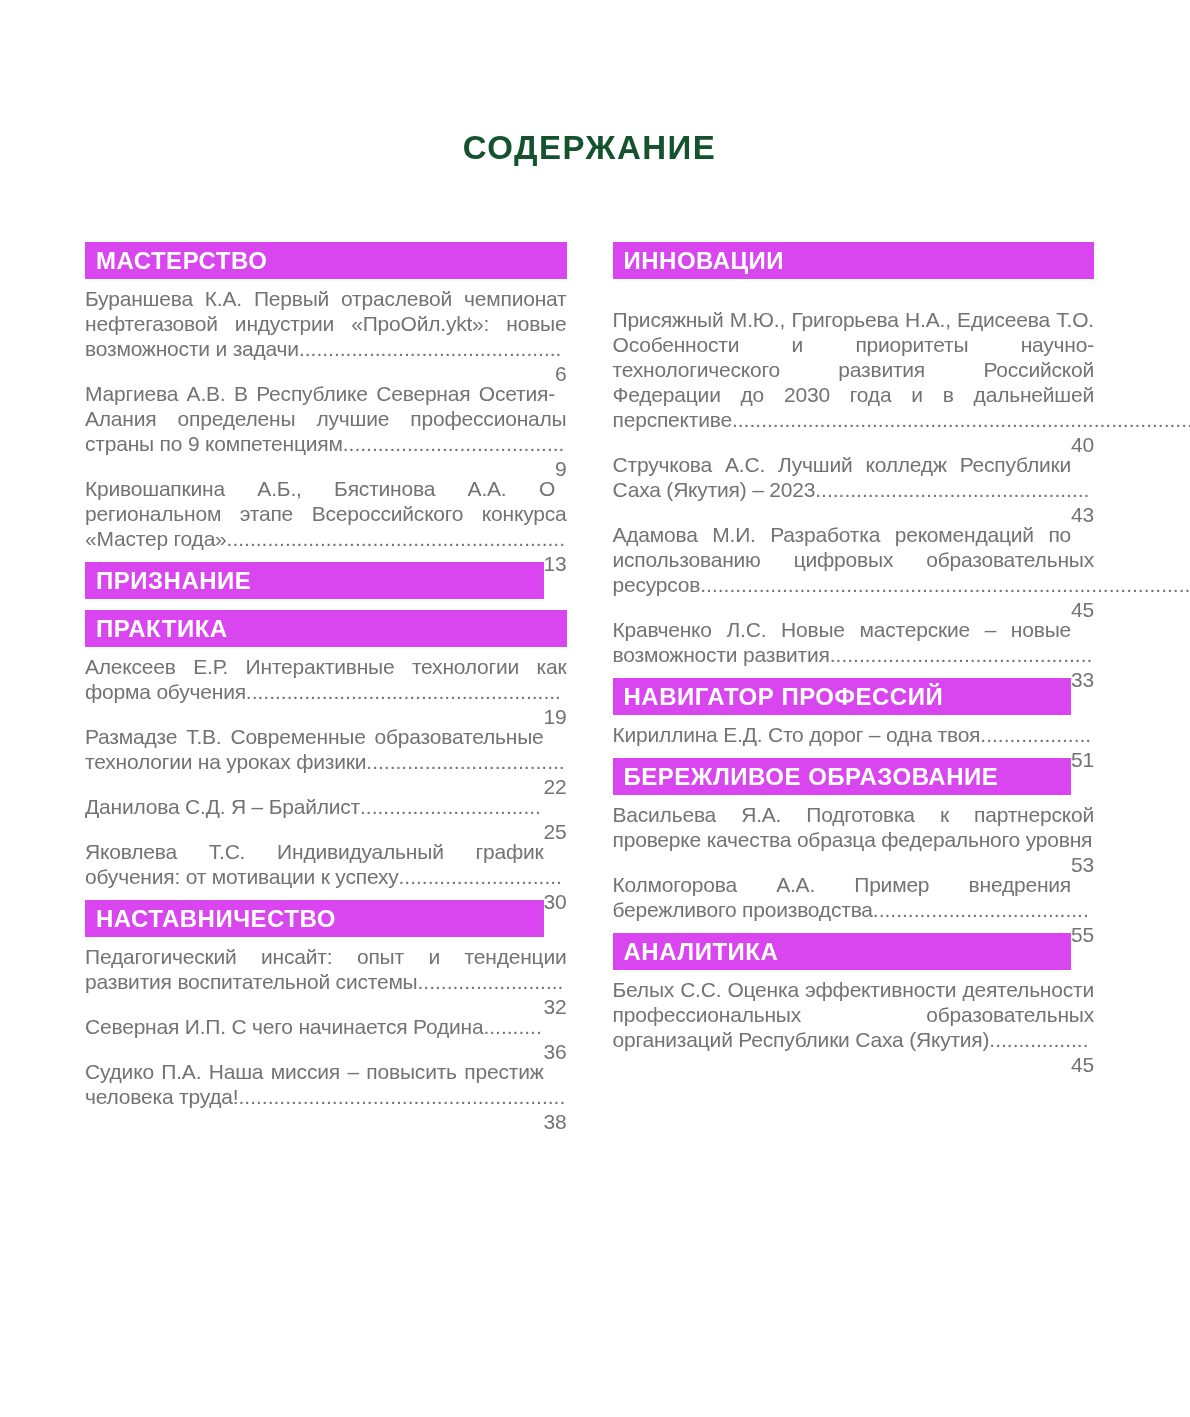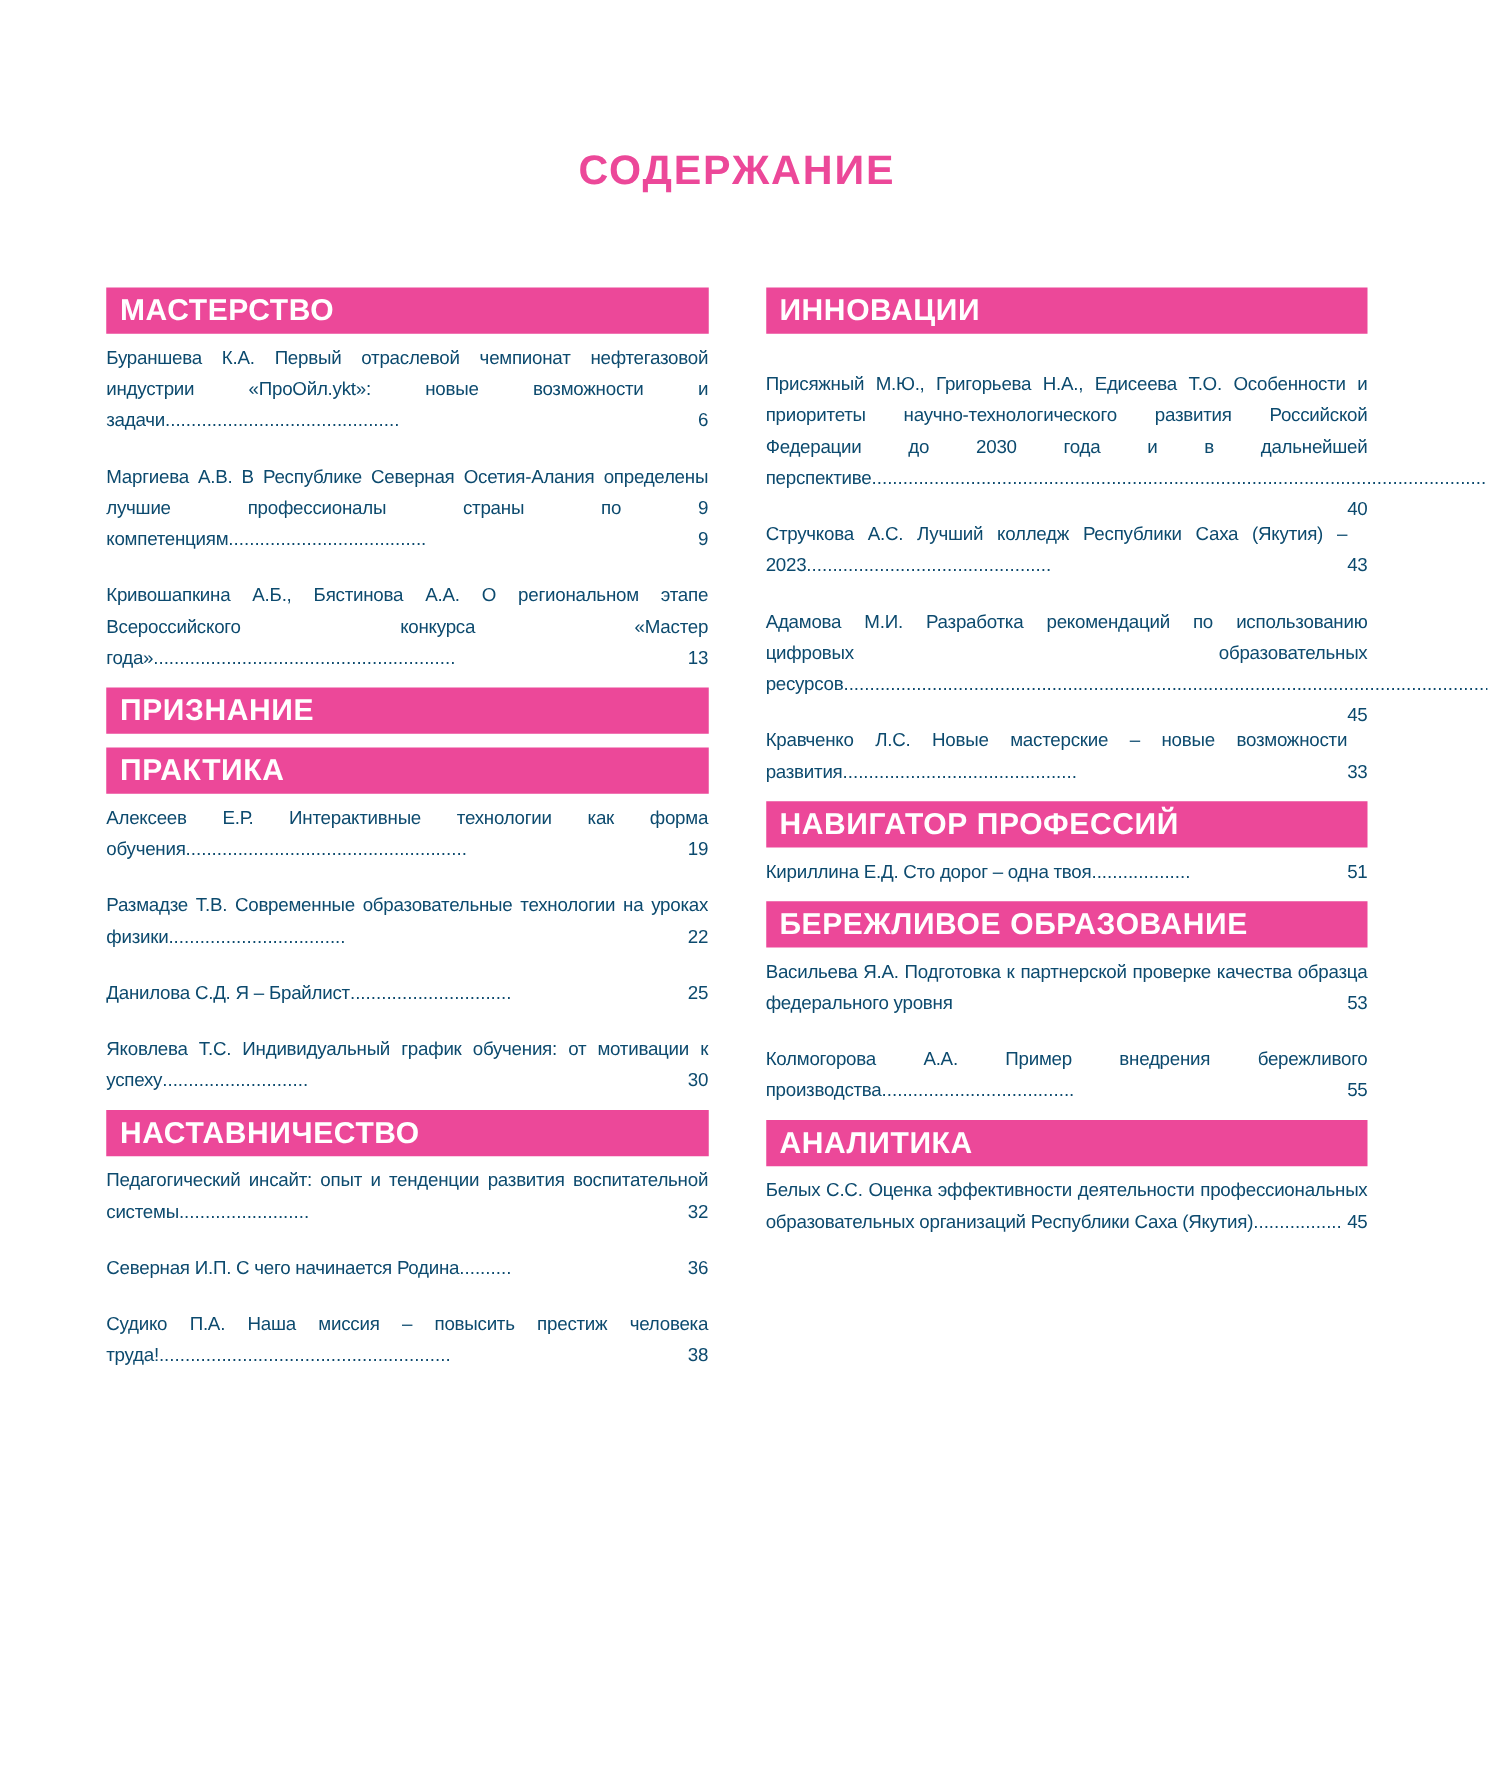--- a/index.html
+++ b/index.html
@@ -11,62 +11,62 @@
     height: 1417px;
     background: #ffffff;
     overflow: hidden;
     font-family: "Liberation Sans", sans-serif;
     color: #231f20;
   }
   .content {
     padding: 0 96px 0 85px; 
   }
   .page-title {
-    margin: 0;
+    margin: 12px;
     padding-top: 118px;
     font-size: 33px;
     line-height: 36px;
     font-weight: bold;
     letter-spacing: 1.5px;
     text-align: center;
-    color: #ec4899;
+    color: #14532d;
   }
   .columns {
     display: flex;
     gap: 46px;
     margin-top: 76px;
     align-items: flex-start;
   }
   .col {
     flex: 1 1 0;
     min-width: 0;
   }
   .bar {
     height: 37px;
     line-height: 37px;
-    background: #ec4899;
+    background: #d946ef;
     color: #ffffff;
     padding-left: 11px;
     font-size: 24px;
     font-weight: bold;
     letter-spacing: 0.5px;
     margin-top: 11px;
     white-space: nowrap;
     overflow: hidden;
   }
   .col > .bar:first-child {
     margin-top: 0;
   }
   .entry {
     margin: 20px 0 0 0;
-    font-size: 15px;
+    font-size: 21px;
     line-height: 25px;
     letter-spacing: -0.2px;
     text-align: justify;
-    color: #0c4a6e;
+    color: #737373;
   }
   .bar + .entry {
     margin-top: 7px;
   }
   
   .col-right > .bar:first-child + .entry {
     margin-top: 28px;
   }
   .entry .pg {
     float: right;

